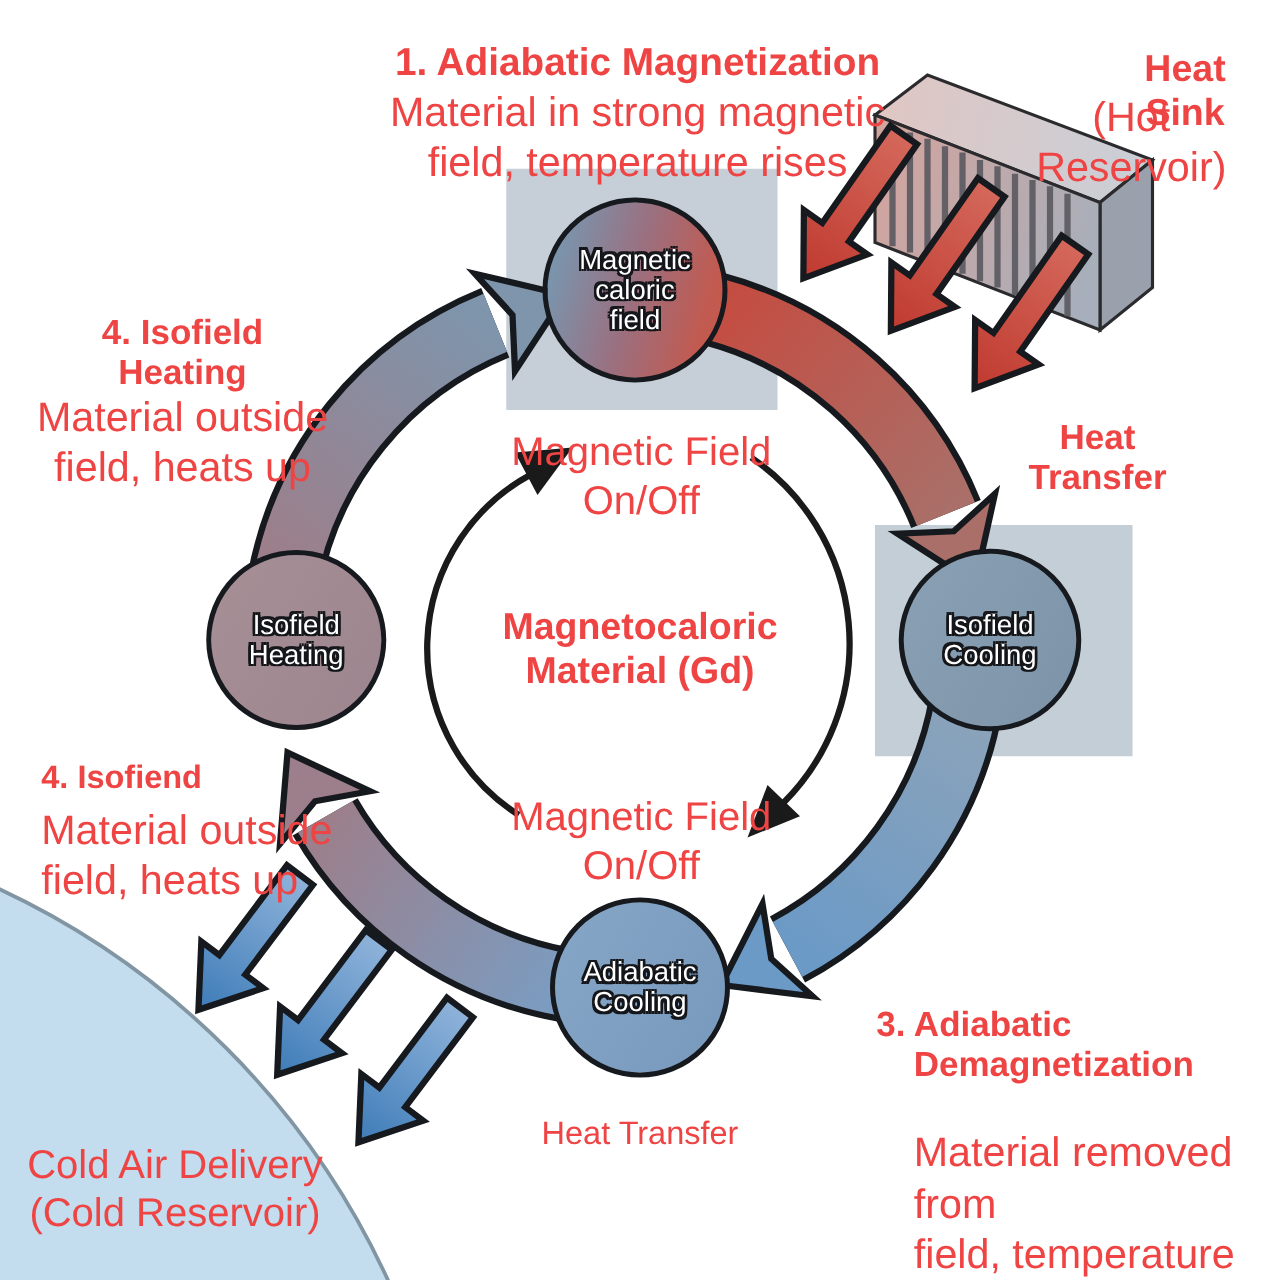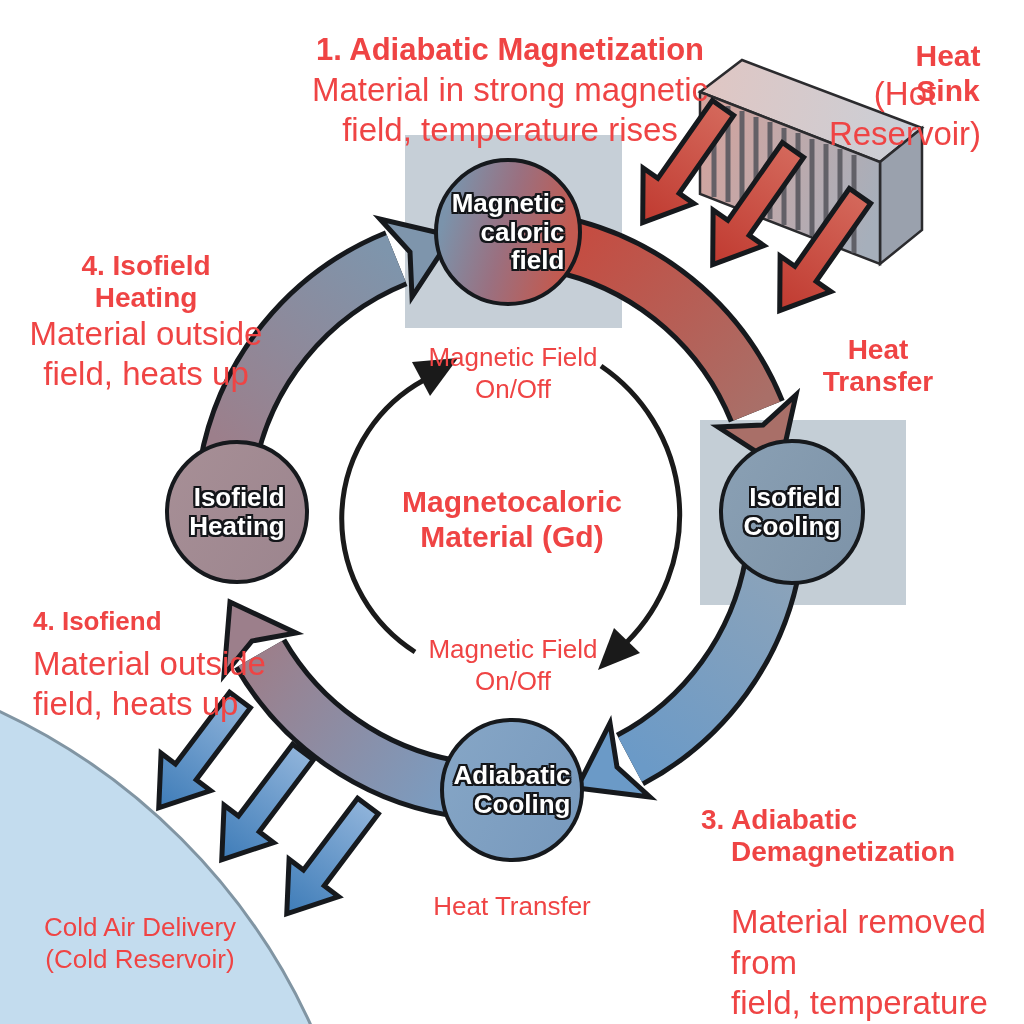--- a/index.html
+++ b/index.html
@@ -6,41 +6,40 @@
   .stage{
     position:relative;width:1024px;height:1024px;overflow:hidden;background:#ffffff;
     font-family:"Liberation Sans", sans-serif;color:#111111;
   }
   .art{position:absolute;left:0;top:0;z-index:1;}
   .node{
     position:absolute;border-radius:50%;border:4px solid #16191d;z-index:3;
     display:flex;align-items:center;justify-content:center;text-align:center;box-sizing:border-box;
   }
   .node span{
-    font-weight:bold;font-size:26px;line-height:1.1;color:#ffffff;white-space:pre-line;
+    font-weight:normal;font-size:22px;line-height:1.1;color:#ffffff;white-space:pre-line;
     text-shadow:-2px -2px 0 #14161a,2px -2px 0 #14161a,-2px 2px 0 #14161a,2px 2px 0 #14161a,
                 -2px 0 0 #14161a,2px 0 0 #14161a,0 -2px 0 #14161a,0 2px 0 #14161a;
-    text-align:right;
   }
   .node-top{left:434px;top:158px;width:148px;height:148px;
     background:linear-gradient(105deg,#7b93ab 12%,#9a7080 48%,#c25a50 85%);}
   .node-right{left:719px;top:439px;width:146px;height:146px;
     background:linear-gradient(120deg,#8aa0b4,#7d93a8);}
   .node-bottom{left:440px;top:718px;width:144px;height:144px;
     background:linear-gradient(120deg,#86a6c6,#7799bd);}
   .node-left{left:165px;top:440px;width:144px;height:144px;
     background:linear-gradient(120deg,#a78f96,#9c858e);}
   .lbl{position:absolute;z-index:4;white-space:pre-line;color:#ef4444;}
   .ctr{transform:translateX(-50%);text-align:center;}
   .b{font-weight:bold;}
   .fs31{font-size:31px;line-height:1.15;}
   .fs30{font-size:30px;line-height:1.18;}
   .fs29{font-size:26px;line-height:1.2;}
   .fs28{font-size:28px;line-height:1.15;}
-  .fs26{font-size:26px;line-height:1.22;}
+  .fs26{font-size:32px;line-height:1.22;}
   .fs25{font-size:33px;line-height:1.22;}
   .step3{width:290px;text-align:left;}
   .hang{padding-left:30px;text-indent:-30px;}
   .ind{padding-left:30px;}
 </style>
 </head>
 <body>
 
 <div class="stage">
 

